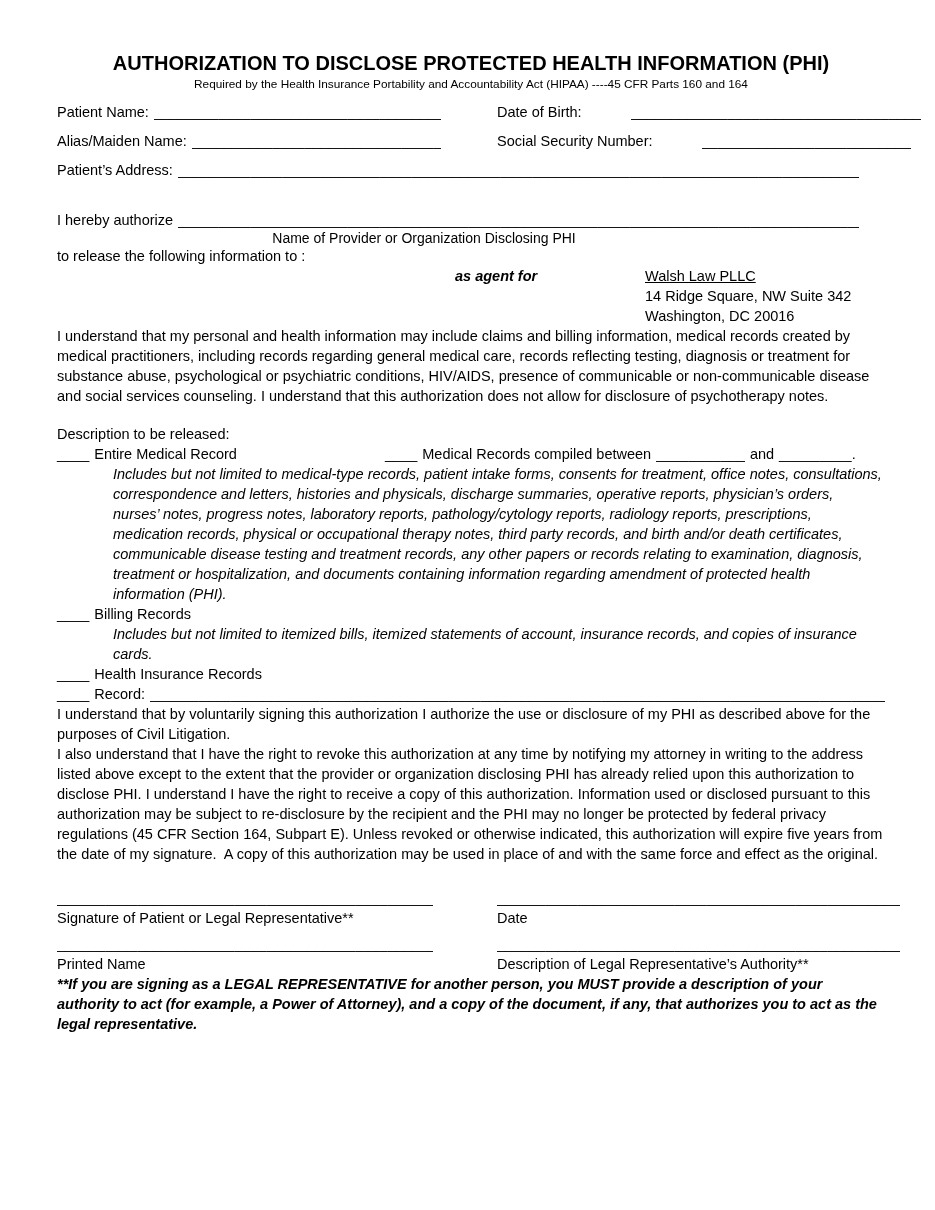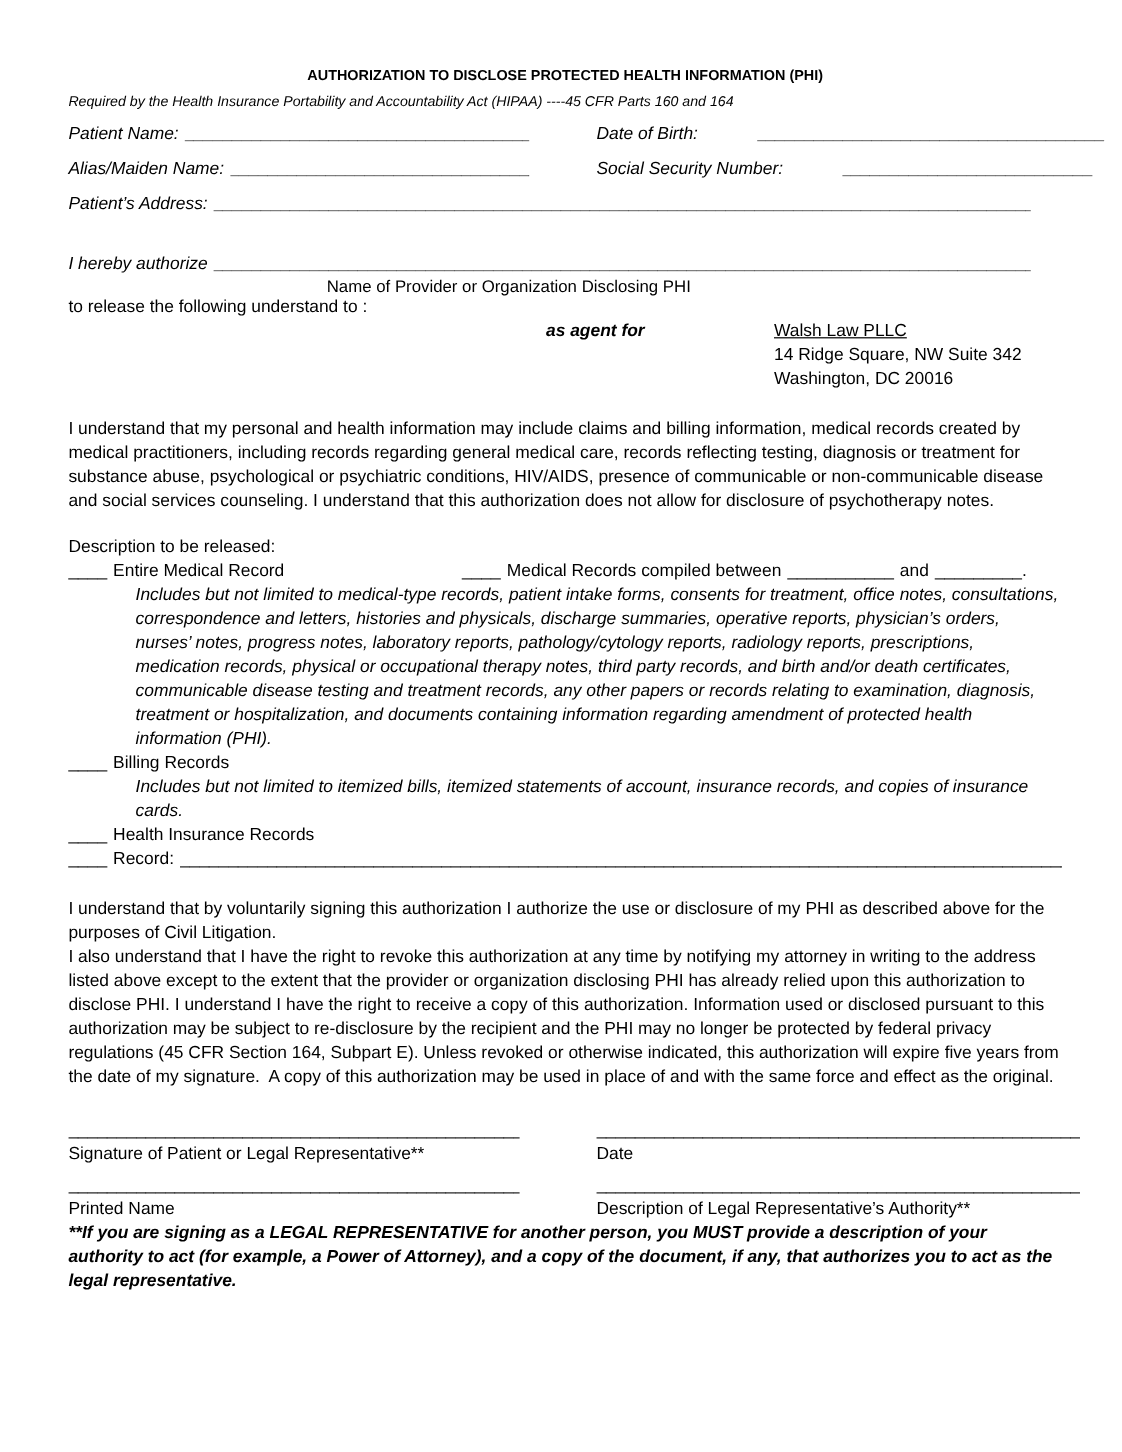--- a/index.html
+++ b/index.html
@@ -8,43 +8,43 @@
     background: #ffffff; color: #000;
     font-family: "Liberation Sans", sans-serif;
     font-size: 14.5px; line-height: 20px;
   }
   .page {
     box-sizing: border-box;
     width: 935px; height: 1210px;
     padding: 54px 50px 0 57px;
     overflow: hidden;
   }
-  .title { text-align: center; font-weight: 700; font-size: 12px; line-height: 19px; }
-  .subtitle { font-size: 11.8px; line-height: 16px; margin-top: 3px; font-style: italic; }
+  .title { text-align: center; font-weight: 700; font-size: 20px; line-height: 19px; }
+  .subtitle { text-align: center; font-size: 11.8px; line-height: 16px; margin-top: 3px; }
 
-  .frow { display: flex; align-items: flex-end; font-style: italic; }
+  .frow { display: flex; align-items: flex-end; }
   .fill { flex: 1; overflow: hidden; white-space: nowrap; margin-left: 5px; }
   .lbl { white-space: nowrap; }
 
   .row2 { display: grid; grid-template-columns: 440px 1fr; }
   .cl { padding-right: 56px; }
   .cr { padding-right: 26px; gap: 44px; }
   .mt10 { margin-top: 10px; }
   .mt9  { margin-top: 9px; }
 
   .auth-row { margin-top: 30px; padding-right: 26px; }
   .caption { width: 734px; text-align: center; font-size: 14px; line-height: 16px; }
 
   .agent-grid { display: grid; grid-template-columns: 398px 190px 1fr; }
   .agent-for { font-weight: 700; font-style: italic; }
   .recipient div { line-height: 20px; }
   .recipient-name { text-decoration: underline; }
 
   .para { white-space: pre-wrap; margin: 0; }
-  .mt22 { margin-top: 22px; }
+  .mt22 { }
   .mt18 { margin-top: 18px; }
 
   .chk { display: flex; align-items: baseline; }
   .chk .part { margin-left: 5px; white-space: nowrap; }
   .chk .blank { white-space: nowrap; }
   .split { display: grid; grid-template-columns: 328px 1fr; }
   .note { font-style: italic; margin-left: 56px; padding-right: 2px; }
 
   .sig-grid { display: grid; grid-template-columns: 440px 1fr; margin-top: 24px; }
   .sig-l { padding-right: 64px; }
@@ -89,21 +89,21 @@
     <span class="lbl">Patient’s Address:</span>
     <span class="fill">____________________________________________________________________________________________</span>
   </div>
 
   <div class="frow auth-row">
     <span class="lbl">I hereby authorize</span>
     <span class="fill">______________________________________________________________________________________</span>
   </div>
   <div class="caption">Name of Provider or Organization Disclosing PHI</div>
 
-  <div>to release the following understand to :</div>
+  <div>to release the following information to :</div>
 
   <div class="agent-grid">
     <div></div>
     <div class="agent-for">as agent for</div>
     <div class="recipient">
       <div class="recipient-name">Walsh Law PLLC</div>
       <div>14 Ridge Square, NW Suite 342</div>
       <div>Washington, DC 20016</div>
     </div>
   </div>

